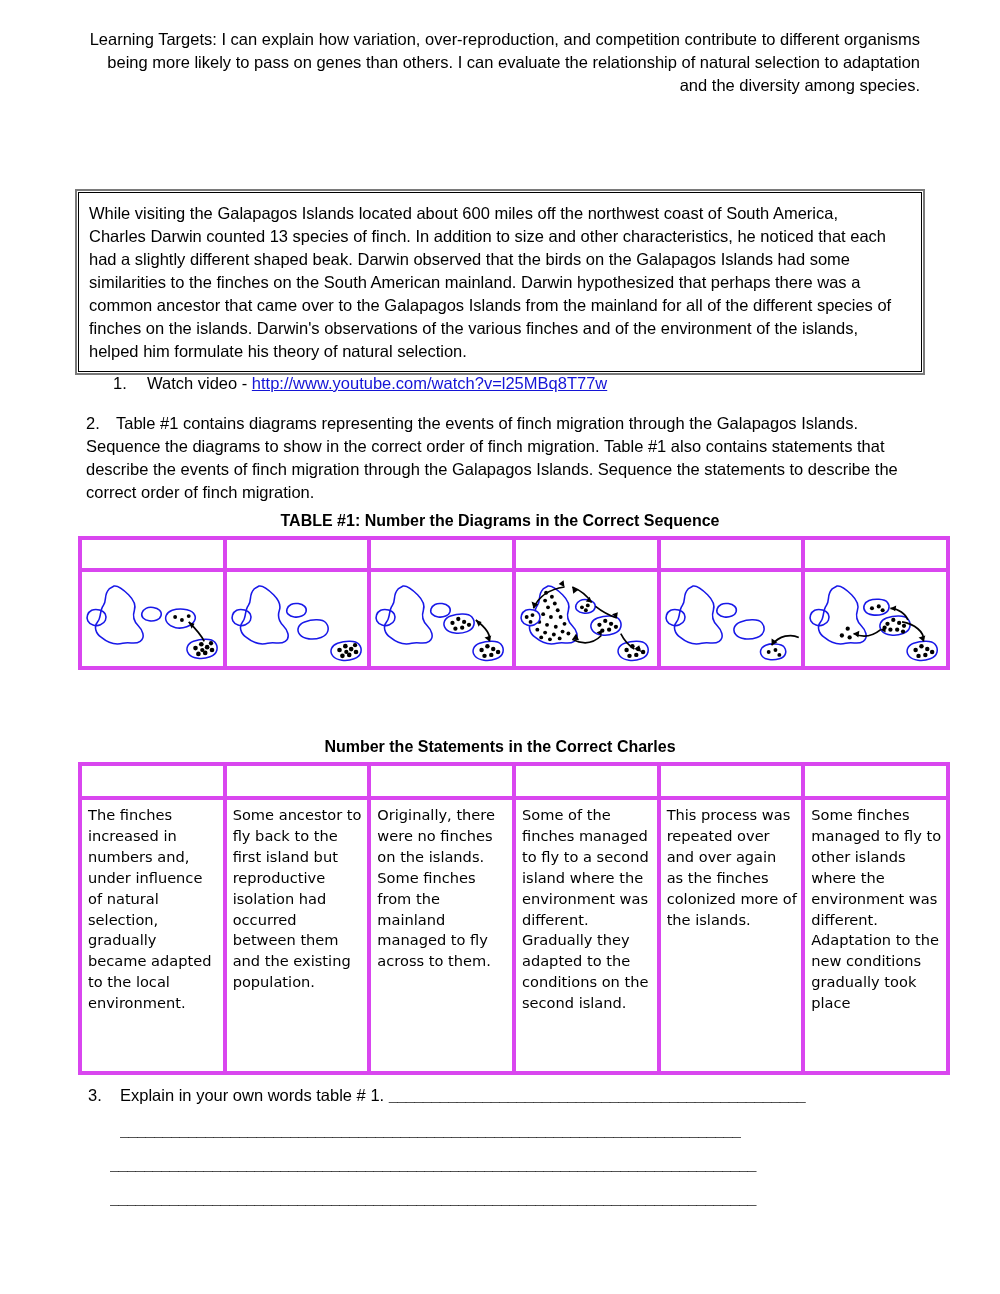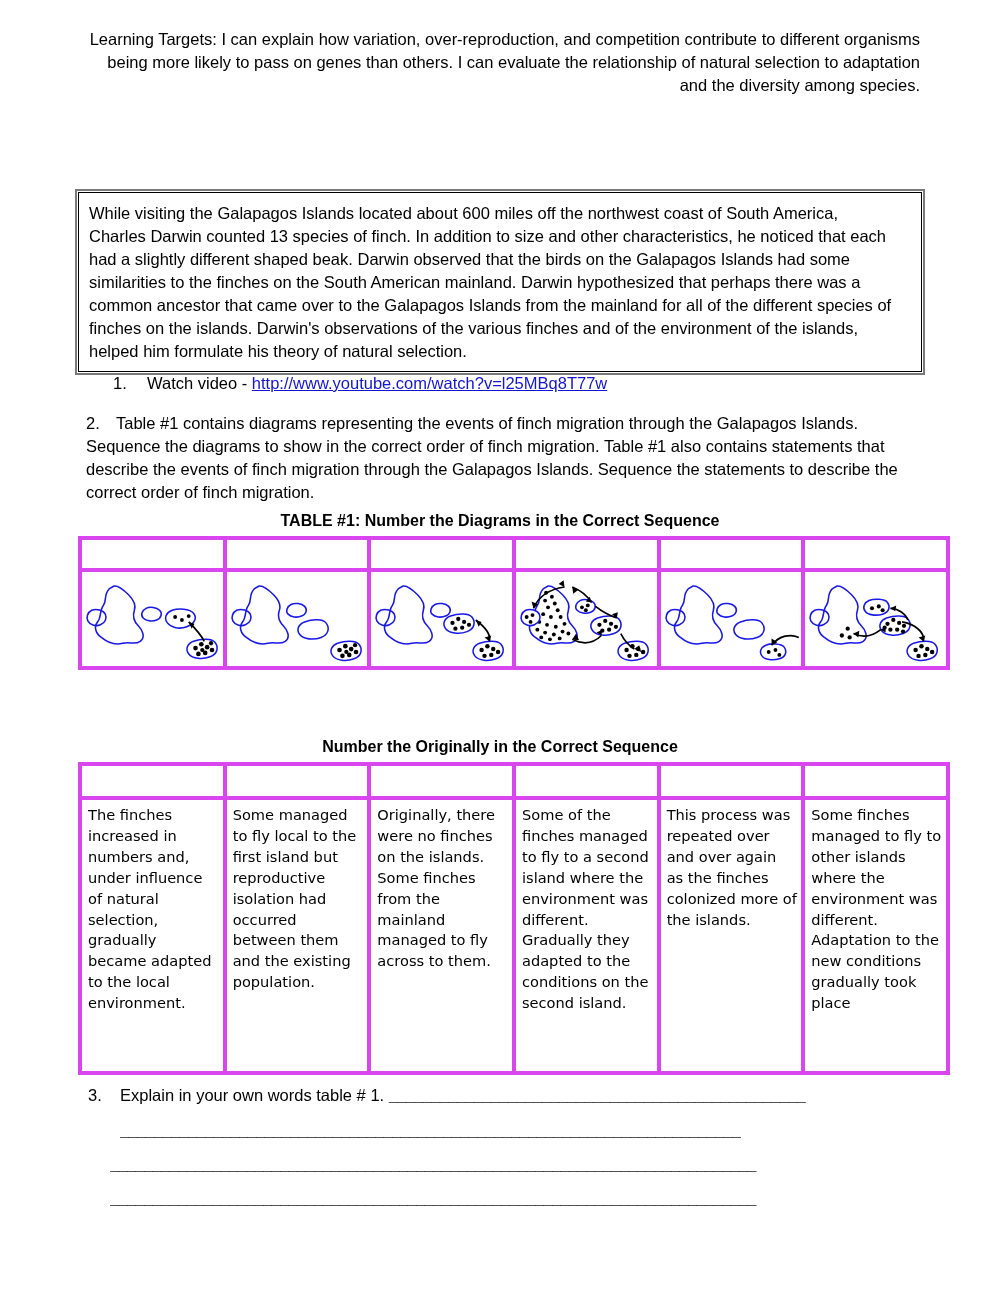--- a/index.html
+++ b/index.html
@@ -452,35 +452,35 @@
             <polygon points="88,36 94,33 93,39"></polygon>
             <polygon points="50,62 56,59 55,66"></polygon>
             <polygon points="78,58 83,55 83,61"></polygon>
           </g>
         </svg>
       </td>
     </tr>
   </tbody>
     </table>
 
-  <div class="table-caption" id="caption-statements">Number the Originally in the Correct Sequence</div>
+  <div class="table-caption" id="caption-statements">Number the Statements in the Correct Charles</div>
 
   <table class="grid" id="statement-table">
     <tbody>
         <tr>
       <td class="num-cell"></td>
       <td class="num-cell"></td>
       <td class="num-cell"></td>
       <td class="num-cell"></td>
       <td class="num-cell"></td>
       <td class="num-cell"></td>
     </tr>
     <tr>
       <td class="text-cell">The finches increased in numbers and, under influence of natural selection, gradually became adapted to the local environment.</td>
-      <td class="text-cell">Some managed to fly local to the first island but reproductive isolation had occurred between them and the existing population.</td>
+      <td class="text-cell">Some ancestor to fly back to the first island but reproductive isolation had occurred between them and the existing population.</td>
       <td class="text-cell">Originally, there were no finches on the islands. Some finches from the mainland managed to fly across to them.</td>
       <td class="text-cell">Some of the finches managed to fly to a second island where the environment was different. Gradually they adapted to the conditions on the second island.</td>
       <td class="text-cell">This process was repeated over and over again as the finches colonized more of the islands.</td>
       <td class="text-cell">Some finches managed to fly to other islands where the environment was different. Adaptation to the new conditions gradually took place</td>
     </tr>
   </tbody>
     </table>
 
   <div id="item-3">
     <span class="num">3.</span><span>Explain in your own words table # 1.</span>

